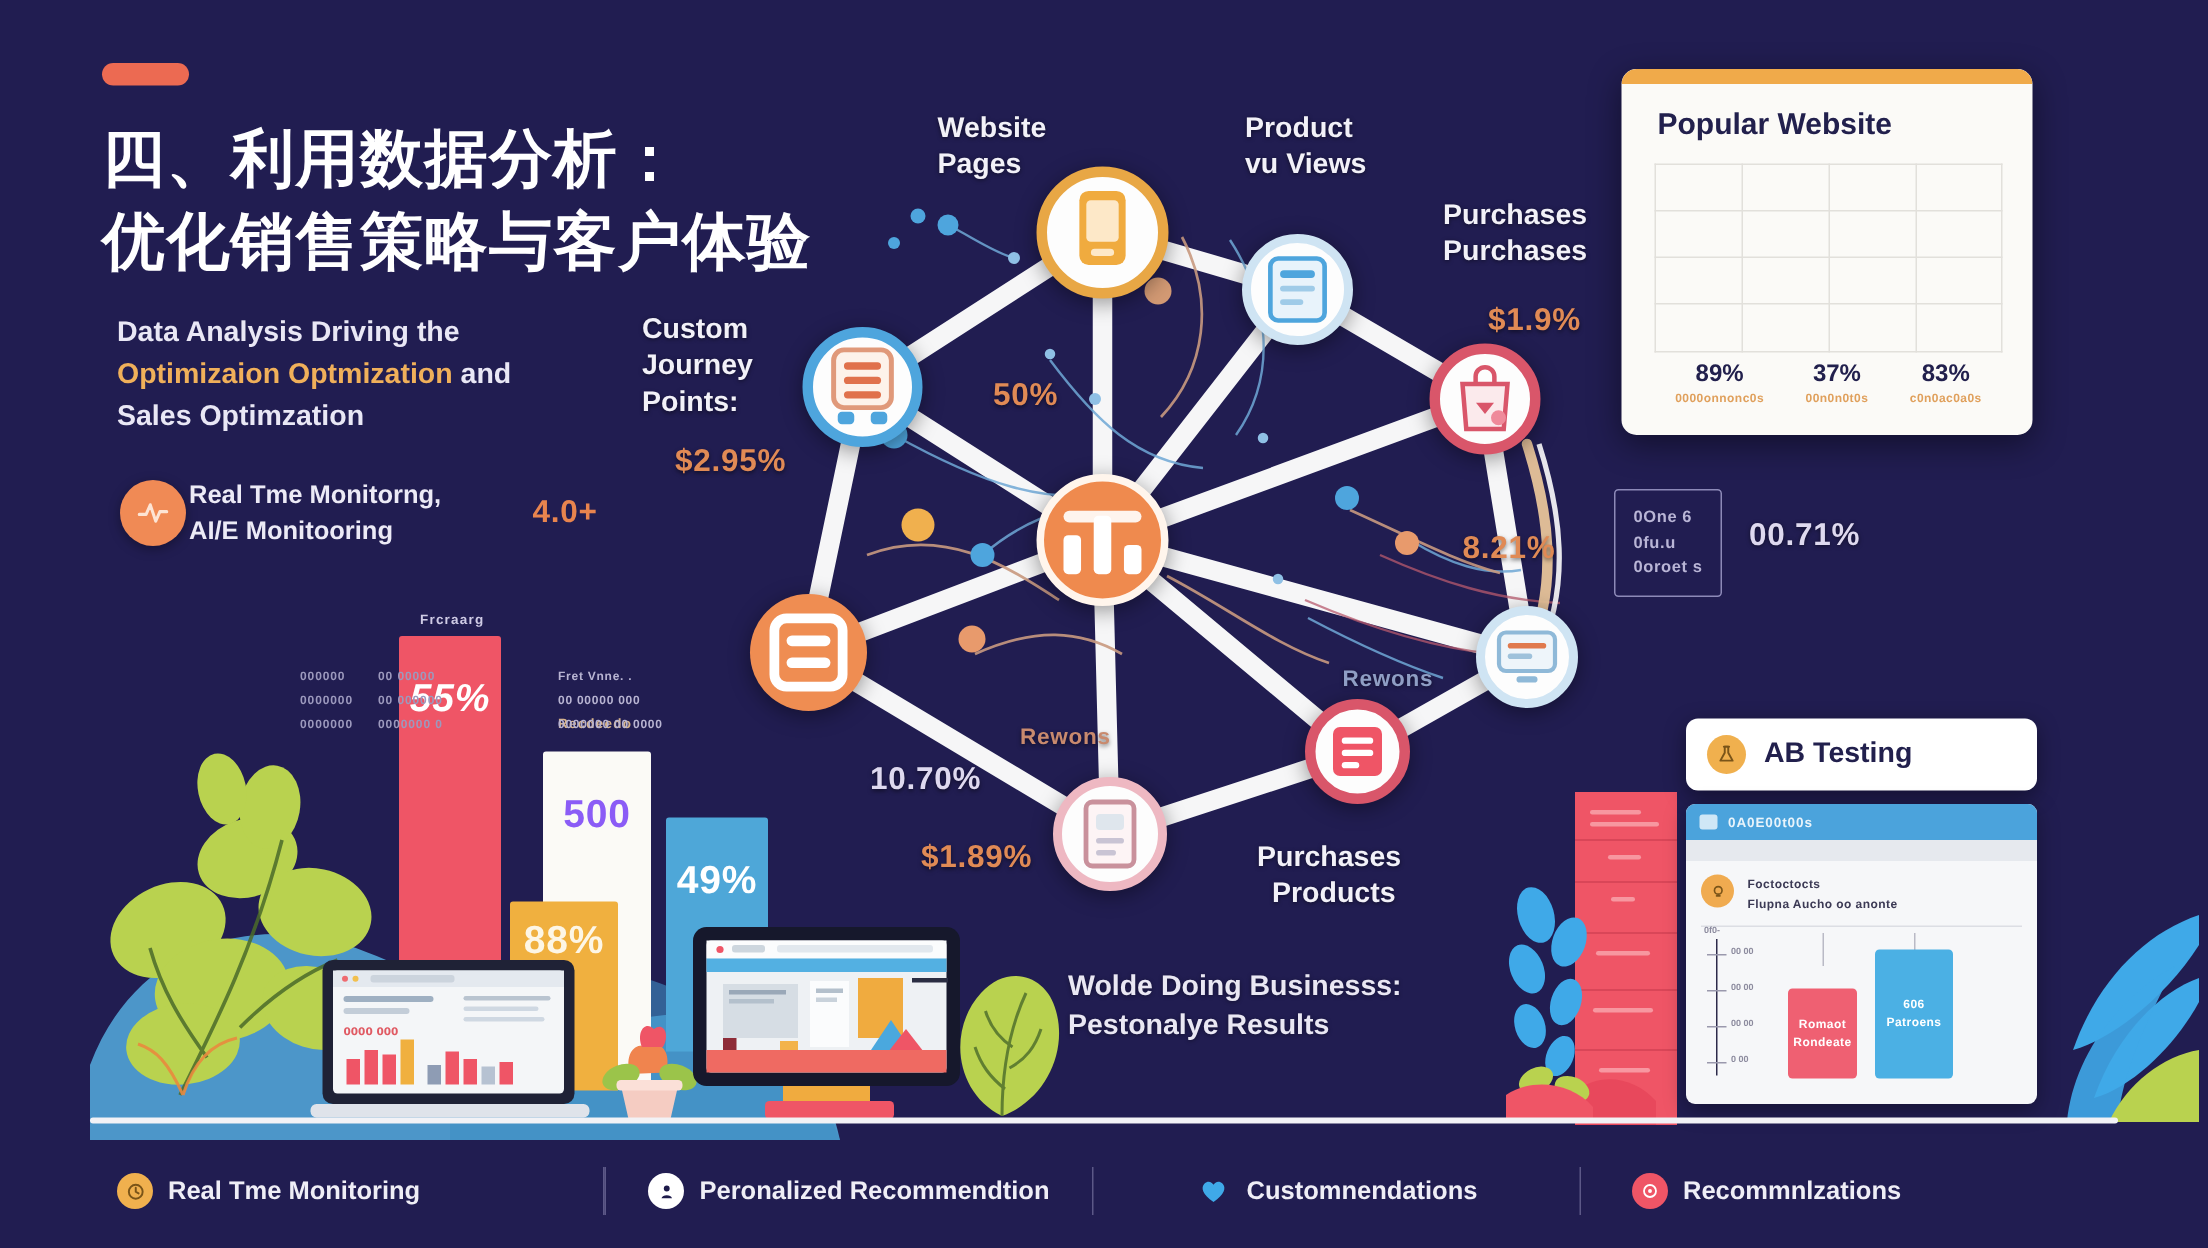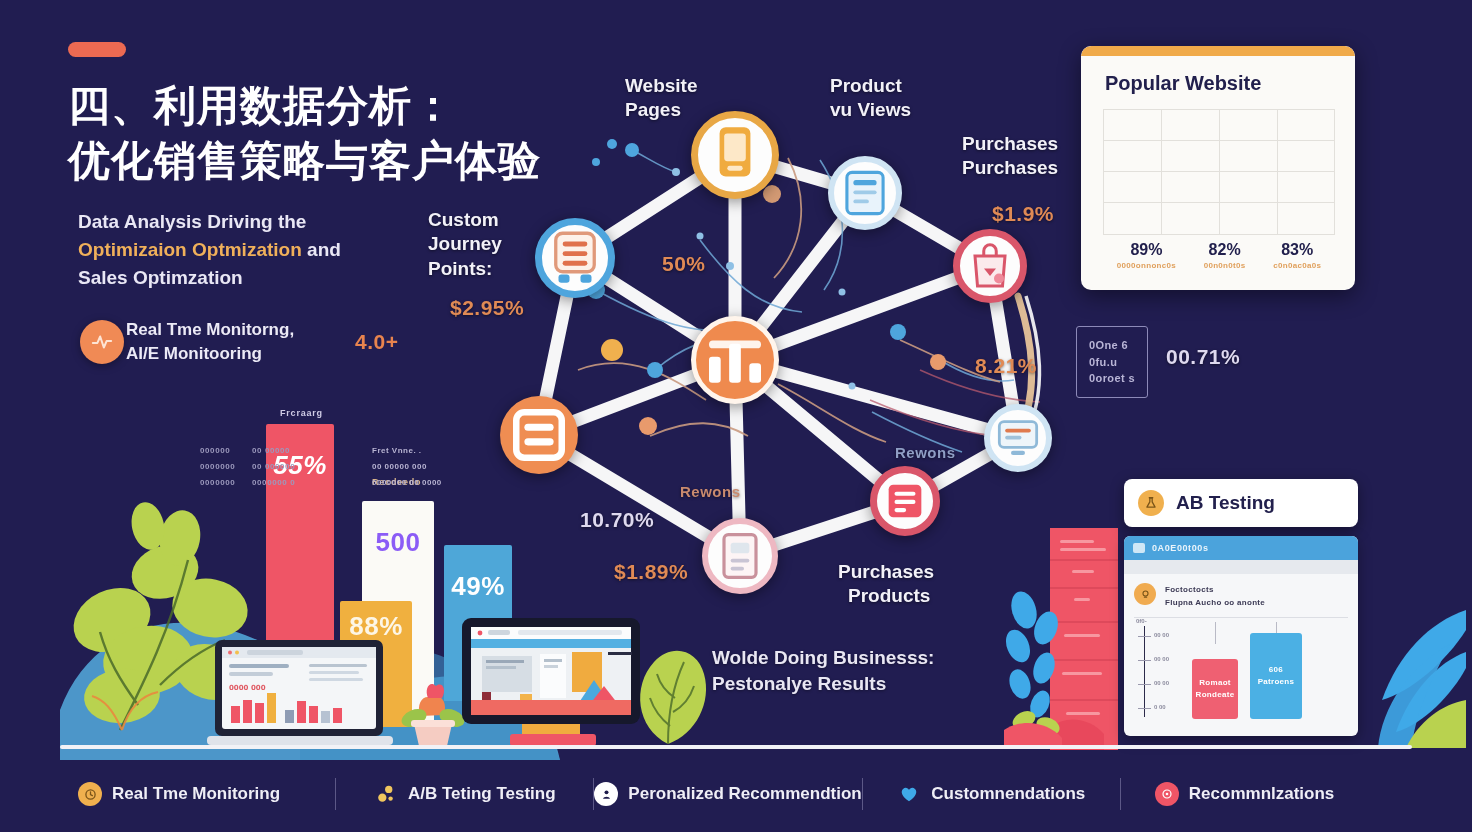--- a/index.html
+++ b/index.html
@@ -597,21 +597,21 @@
           <div class="pp-bar" style="height:96%;background:#ef4e66;"></div>
         </div>
       </div>
     </div>
     <div class="pp-xlabels">
       <div class="pp-x">
         <b>89%</b>
         <s>0000onnonc0s</s>
       </div>
       <div class="pp-x">
-        <b>82%</b>
+        <b>37%</b>
         <s>00n0n0t0s</s>
       </div>
       <div class="pp-x">
         <b>83%</b>
         <s>c0n0ac0a0s</s>
       </div>
     </div>
   </div>
 
   <div class="card-ab">
@@ -679,30 +679,20 @@
         <svg width="13" height="13" viewBox="0 0 24 24">
           <circle cx="12" cy="12" r="8.5" fill="none" stroke="#7a5418" stroke-width="2.4"></circle>
           <path d="M12 7 V12 L15.5 14" fill="none" stroke="#7a5418" stroke-width="2.4" stroke-linecap="round"></path>
         </svg>
       </div>
       <div class="lg-text">Real Tme Monitoring</div>
     </div>
 
     <div class="lg-sep"></div>
 
-    <div class="legend-item">
-      <div class="lg-icon">
-        <svg width="22" height="22" viewBox="0 0 24 24">
-          <circle cx="15" cy="7" r="4" fill="#f0c65e"></circle>
-          <circle cx="8" cy="16" r="4.5" fill="#f0c65e"></circle>
-          <circle cx="17" cy="17" r="2.4" fill="#f0c65e"></circle>
-        </svg>
-      </div>
-      <div class="lg-text">A/B Teting Testing</div>
-    </div>
 
     <div class="lg-sep"></div>
 
     <div class="legend-item">
       <div class="lg-icon" style="background:#ffffff;">
         <svg width="13" height="13" viewBox="0 0 24 24">
           <circle cx="12" cy="8" r="3.6" fill="#1e1b4b"></circle>
           <path d="M5.5 20 C6.5 15 17.5 15 18.5 20 Z" fill="#1e1b4b"></path>
         </svg>
       </div>

